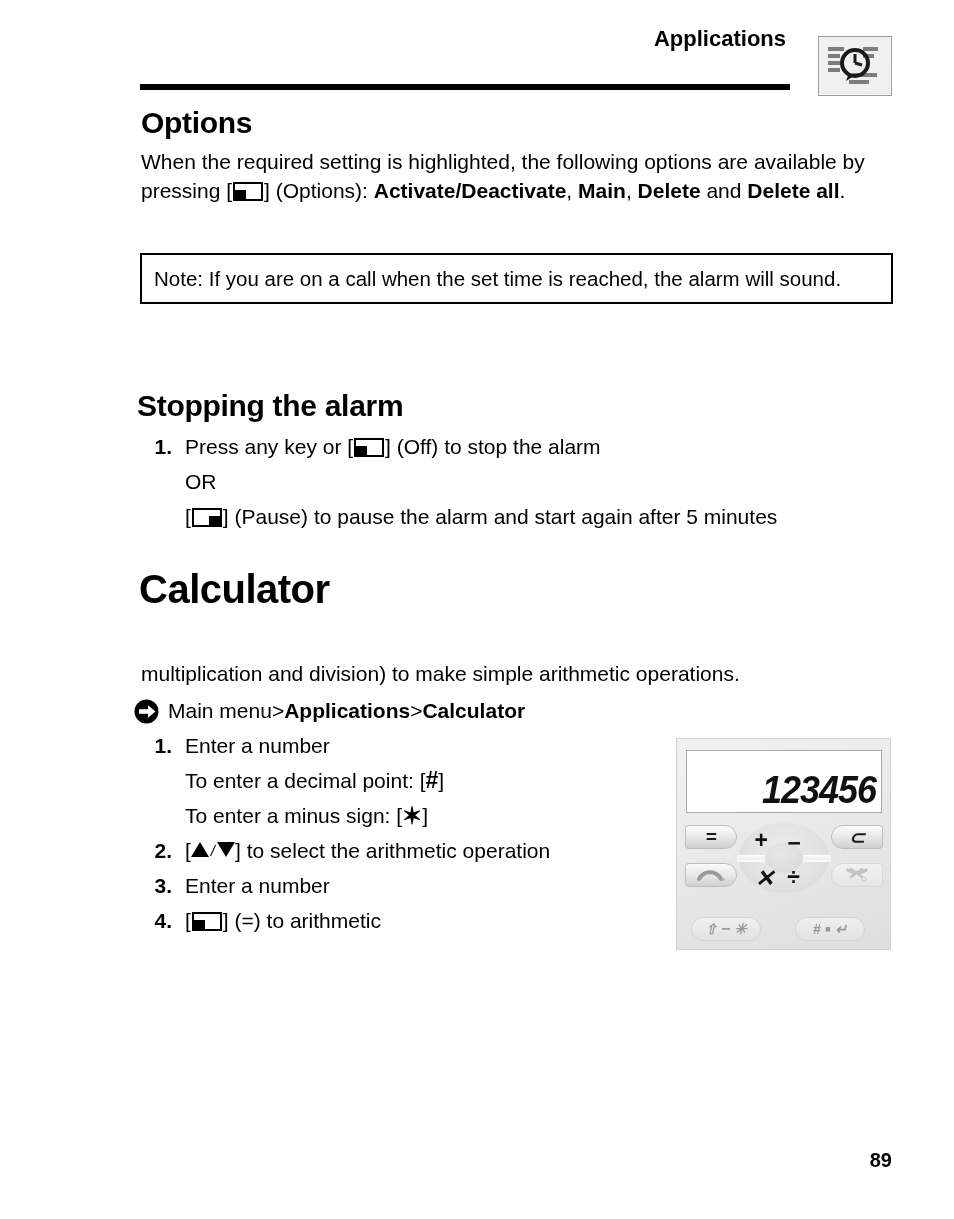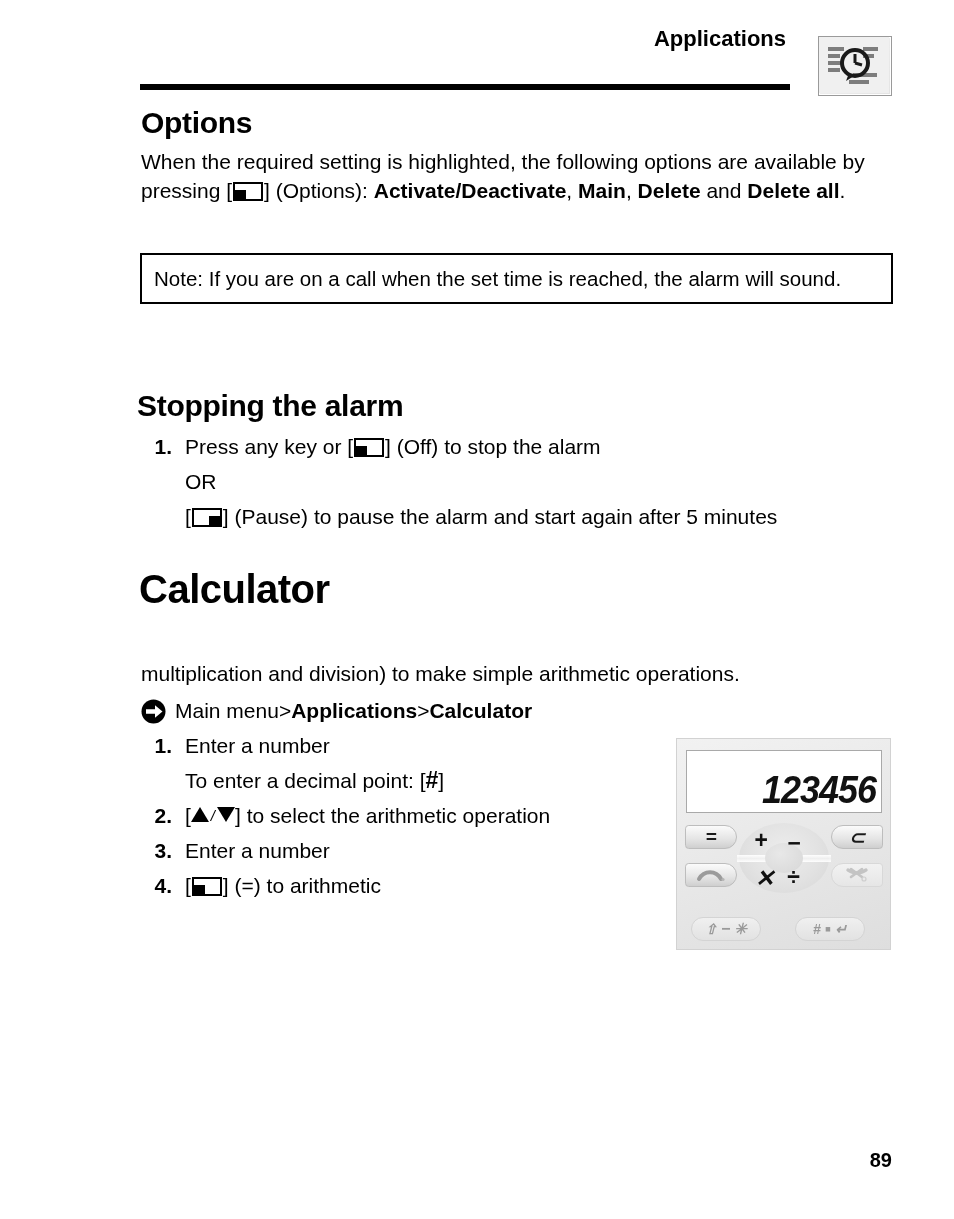--- a/index.html
+++ b/index.html
@@ -369,21 +369,21 @@
     </div>
   </div>
 
   <div class="h1" style="left:139px; top:566px;">Calculator</div>
 
   <div class="para" style="left:141px; top:631px; width:760px;">
     <br>
     <span>multiplication and division) to make simple arithmetic operations.</span>
   </div>
 
-  <div class="breadcrumb" style="left:141px; top:696px;">
+  <div class="breadcrumb" style="left:134px; top:696px;">
     <span class="nav-arrow-icon">
       <svg width="25" height="25" viewBox="0 0 25 25">
         <circle cx="12.5" cy="12.5" r="12" fill="#000000"></circle>
         <path d="M5 10.2 L14 10.2 L14 6.2 L21.5 12.5 L14 18.8 L14 14.8 L5 14.8 Z" fill="#ffffff"></path>
       </svg>
     </span>
     <span>Main menu</span>
       <span> &gt; </span>
       <b>Applications</b>
       <span> &gt; </span>
@@ -395,20 +395,24 @@
     <div class="row">
       <span class="num">1.</span>
       <span class="txt">Enter a number</span>
     </div>
 
     <div class="row">
       <span class="num"></span>
       <span class="txt"><span>To enter a decimal point: [</span><span class="hash-glyph">#</span><span>]</span></span>
     </div>
 
+    <div class="row">
+      <span class="num"></span>
+      <span class="txt"><span>To enter a minus sign: [</span><span class="star-glyph">✶</span><span>]</span></span>
+    </div>
 
     <div class="row">
       <span class="num">2.</span>
       <span class="txt"><span>[</span><span class="tri up"></span><span class="slash-sep">/</span><span class="tri down"></span><span>] to select the arithmetic operation</span></span>
     </div>
 
     <div class="row">
       <span class="num">3.</span>
       <span class="txt">Enter a number</span>
     </div>

